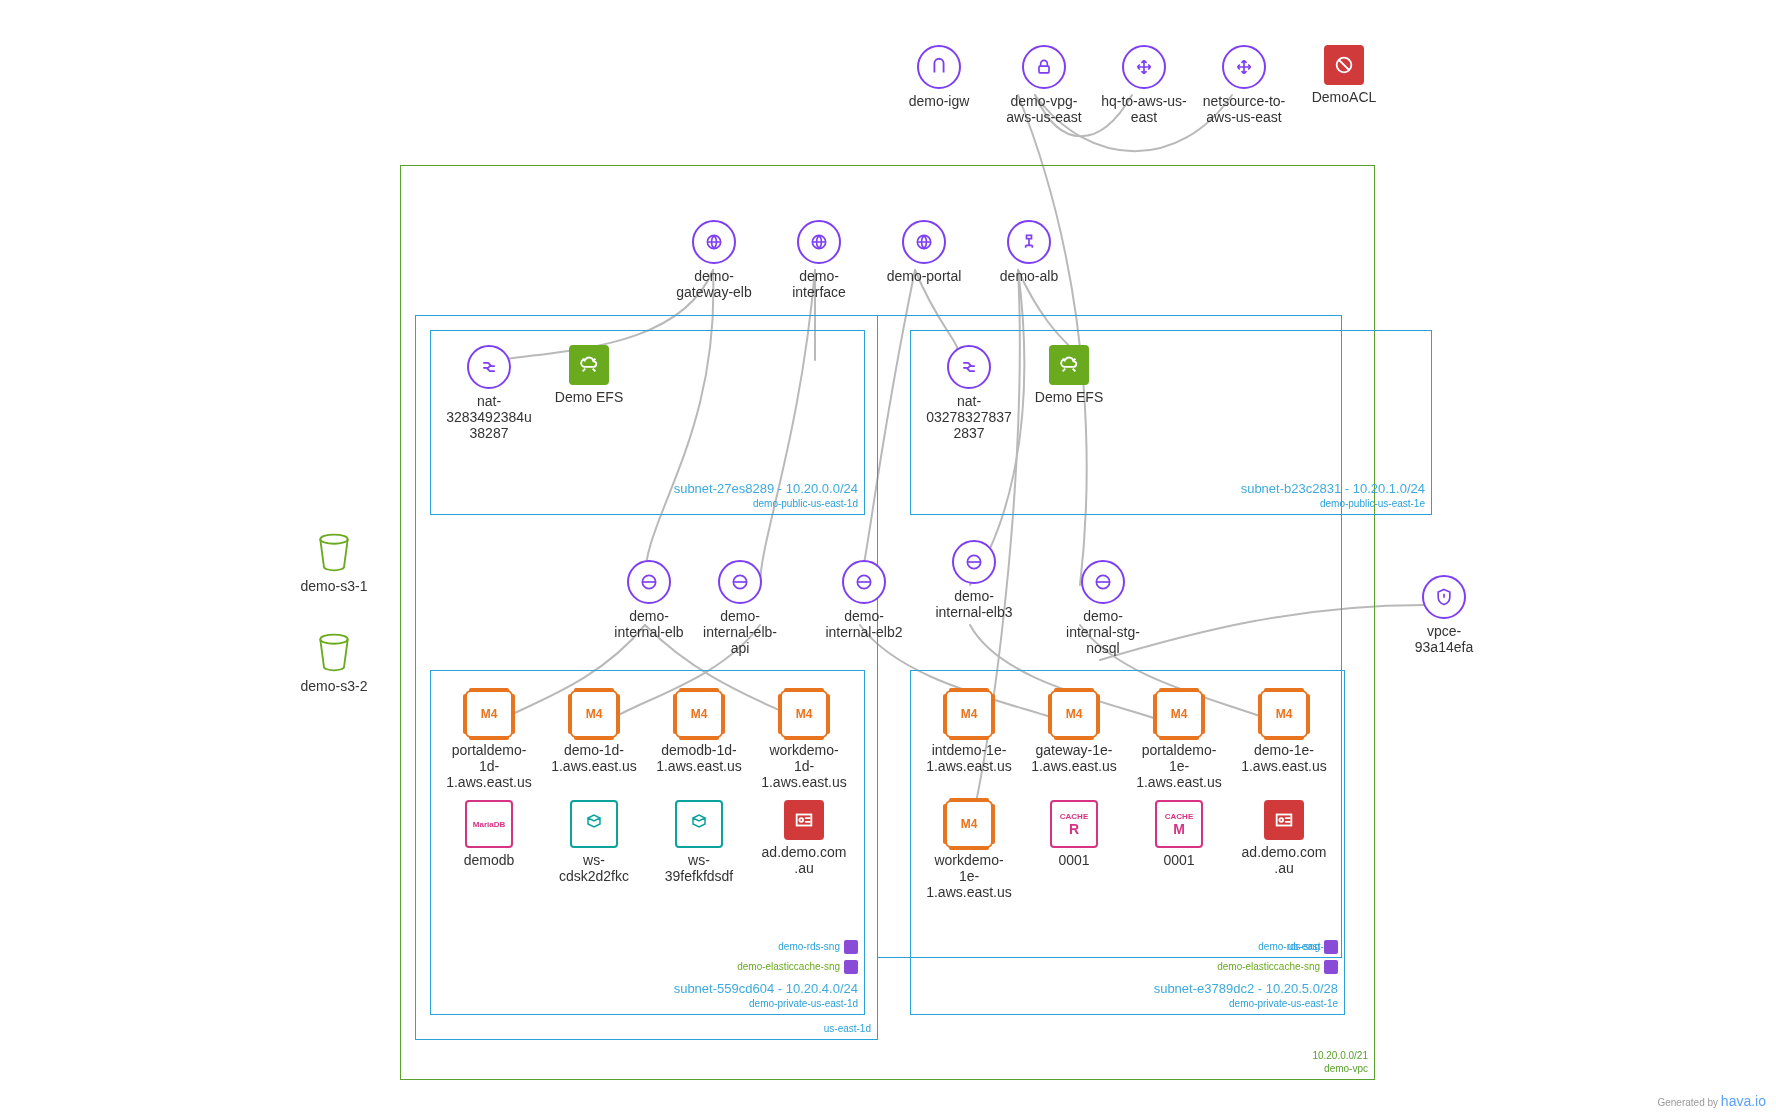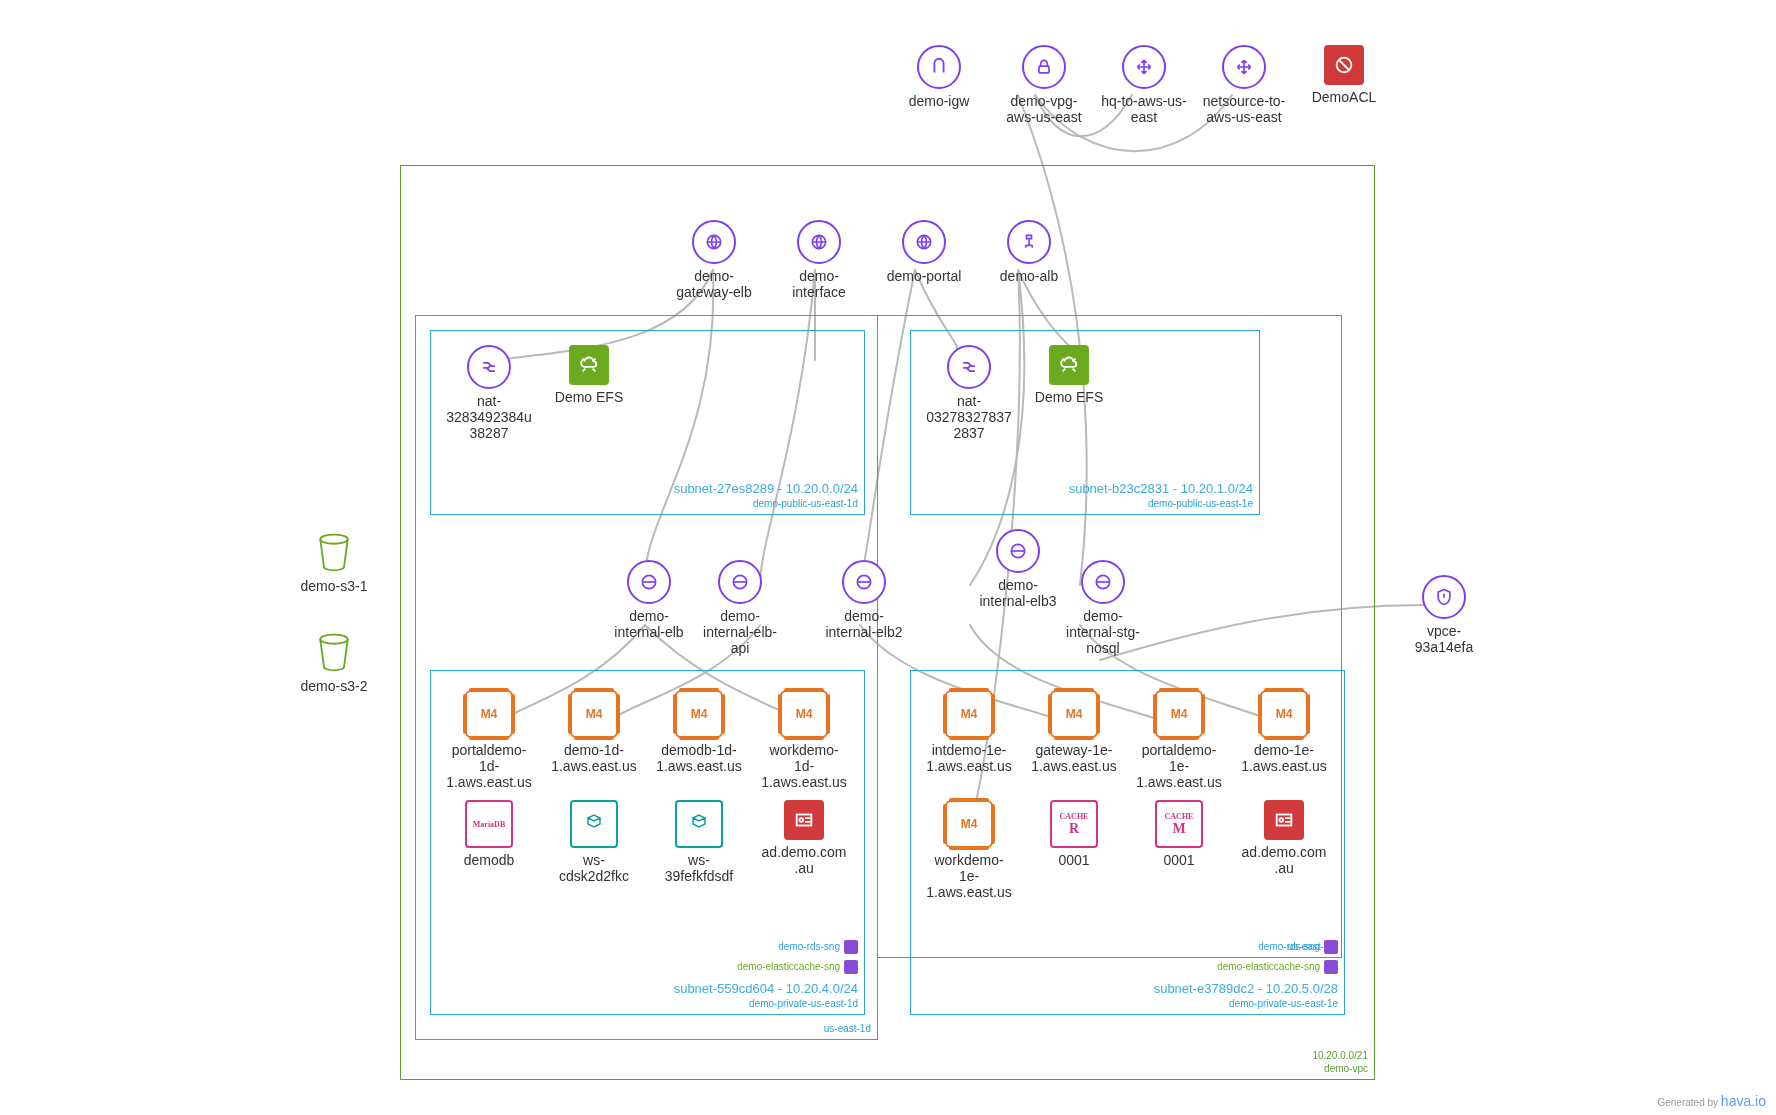--- a/index.html
+++ b/index.html
@@ -99,21 +99,21 @@
   .chip { box-shadow:
     0 -6px 0 -4px #e8741f, 0 6px 0 -4px #e8741f,
     -6px 0 0 -4px #e8741f, 6px 0 0 -4px #e8741f;
   }
 
   
   .outline-box {
     width:44px; height:44px; margin:0 auto 4px auto;
     border:2px solid; border-radius:4px; background:#fff;
     display:flex; align-items:center; justify-content:center;
-    font-size:10px; font-weight:bold;font-family:Liberation Serif, serif;
+    font-size:10px; font-weight:bold;
   }
   .c-magenta { border-color:#d63384; color:#d63384; }
   .c-teal    { border-color:#0aa29b; color:#0aa29b; }
 
   
   .bucket {
     width:44px; height:44px; margin:0 auto 4px auto;
   }
   .bucket svg { stroke:#6aaa1f; fill:none; stroke-width:2; }
 
@@ -289,21 +289,21 @@
         <div>us-east-1e</div>
       </div>
   </div>
 
   <div class="container subnet" style="left:430px; top:330px; width:435px; height:185px;">
     <div class="br-label">
       <div class="br-sub"><span>subnet-27es8289</span> - <span>10.20.0.0/24</span></div>
       <div>demo-public-us-east-1d</div>
     </div>
   </div>
-  <div class="container subnet" style="left:910px; top:330px; width:350px; height:185px;">
+  <div class="container subnet" style="left:910px; top:330px; width:522px; height:185px;">
     <div class="br-label">
       <div class="br-sub"><span>subnet-b23c2831</span> - <span>10.20.1.0/24</span></div>
       <div>demo-public-us-east-1e</div>
     </div>
   </div>
 
   <div class="node" style="left:445px; top:345px;">
     <div class="glyph circ-purple">
         <svg viewBox="0 0 24 24" width="20" height="20">
           <path d="M5 7h6l3 3-3 3H5M19 11h-6l-3 3 3 3h6"></path>
@@ -359,21 +359,21 @@
   </div>
   <div class="node" style="left:820px; top:560px;">
     <div class="glyph circ-purple">
         <svg viewBox="0 0 24 24" width="20" height="20">
           <circle cx="12" cy="12" r="8"></circle>
           <path d="M4 12h16"></path>
         </svg>
       </div>
     <div class="lbl">demo-internal-elb2</div>
   </div>
-  <div class="node" style="left:930px; top:529px;margin-left:44px;">
+  <div class="node" style="left:930px; top:540px;">
     <div class="glyph circ-purple">
         <svg viewBox="0 0 24 24" width="20" height="20">
           <circle cx="12" cy="12" r="8"></circle>
           <path d="M4 12h16"></path>
         </svg>
       </div>
     <div class="lbl">demo-internal-elb3</div>
   </div>
   <div class="node" style="left:1040px; top:560px;margin-left:19px;">
     <div class="glyph circ-purple">

